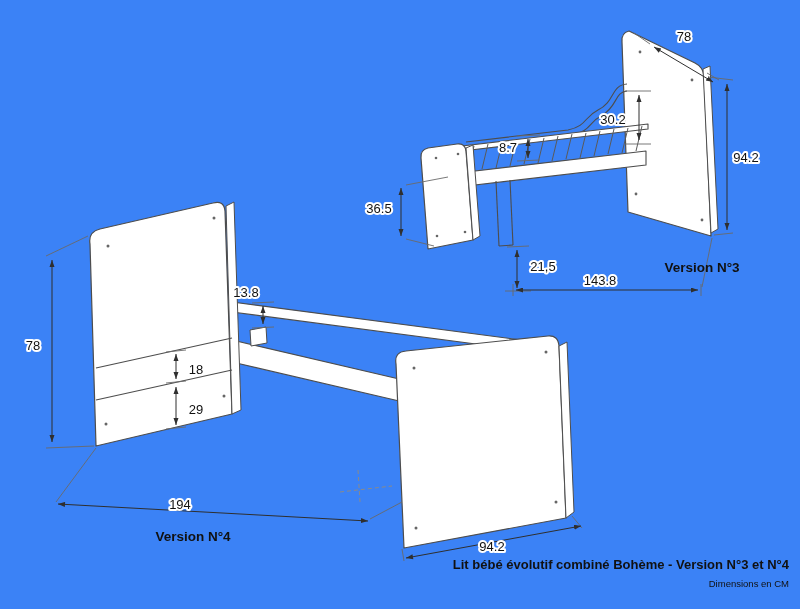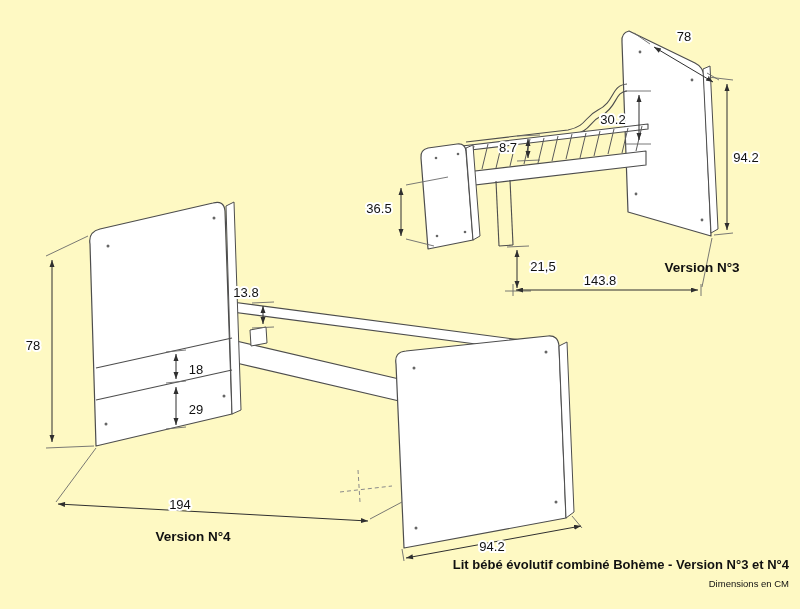--- a/index.html
+++ b/index.html
@@ -1,19 +1,19 @@
 <!DOCTYPE html>
 <html><head>
 <meta charset="utf-8">
 <style>
   html,body { margin:0; padding:0; background:#ffffff; }
   .stage {
     position:relative;
     width:800px; height:609px;
-    background:#fef9c3;
+    background:#3b82f6;
     font-family:"Liberation Sans", sans-serif;
     overflow:hidden;
   }
   svg { display:block; }
   .panel { fill:#ffffff; stroke:#4d4d4d; stroke-width:1.2; stroke-linejoin:round; }
   .edge  { fill:#ffffff; stroke:#4d4d4d; stroke-width:1;   stroke-linejoin:round; }
   .band  { fill:#ffffff; stroke:#4d4d4d; stroke-width:1.1; stroke-linejoin:round; }
   .draw  { fill:none;    stroke:#4d4d4d; stroke-width:1.1; }
   .slat  { stroke:#5a5a5a; stroke-width:1; }
   .leg   { stroke:#4d4d4d; stroke-width:1.1; }

